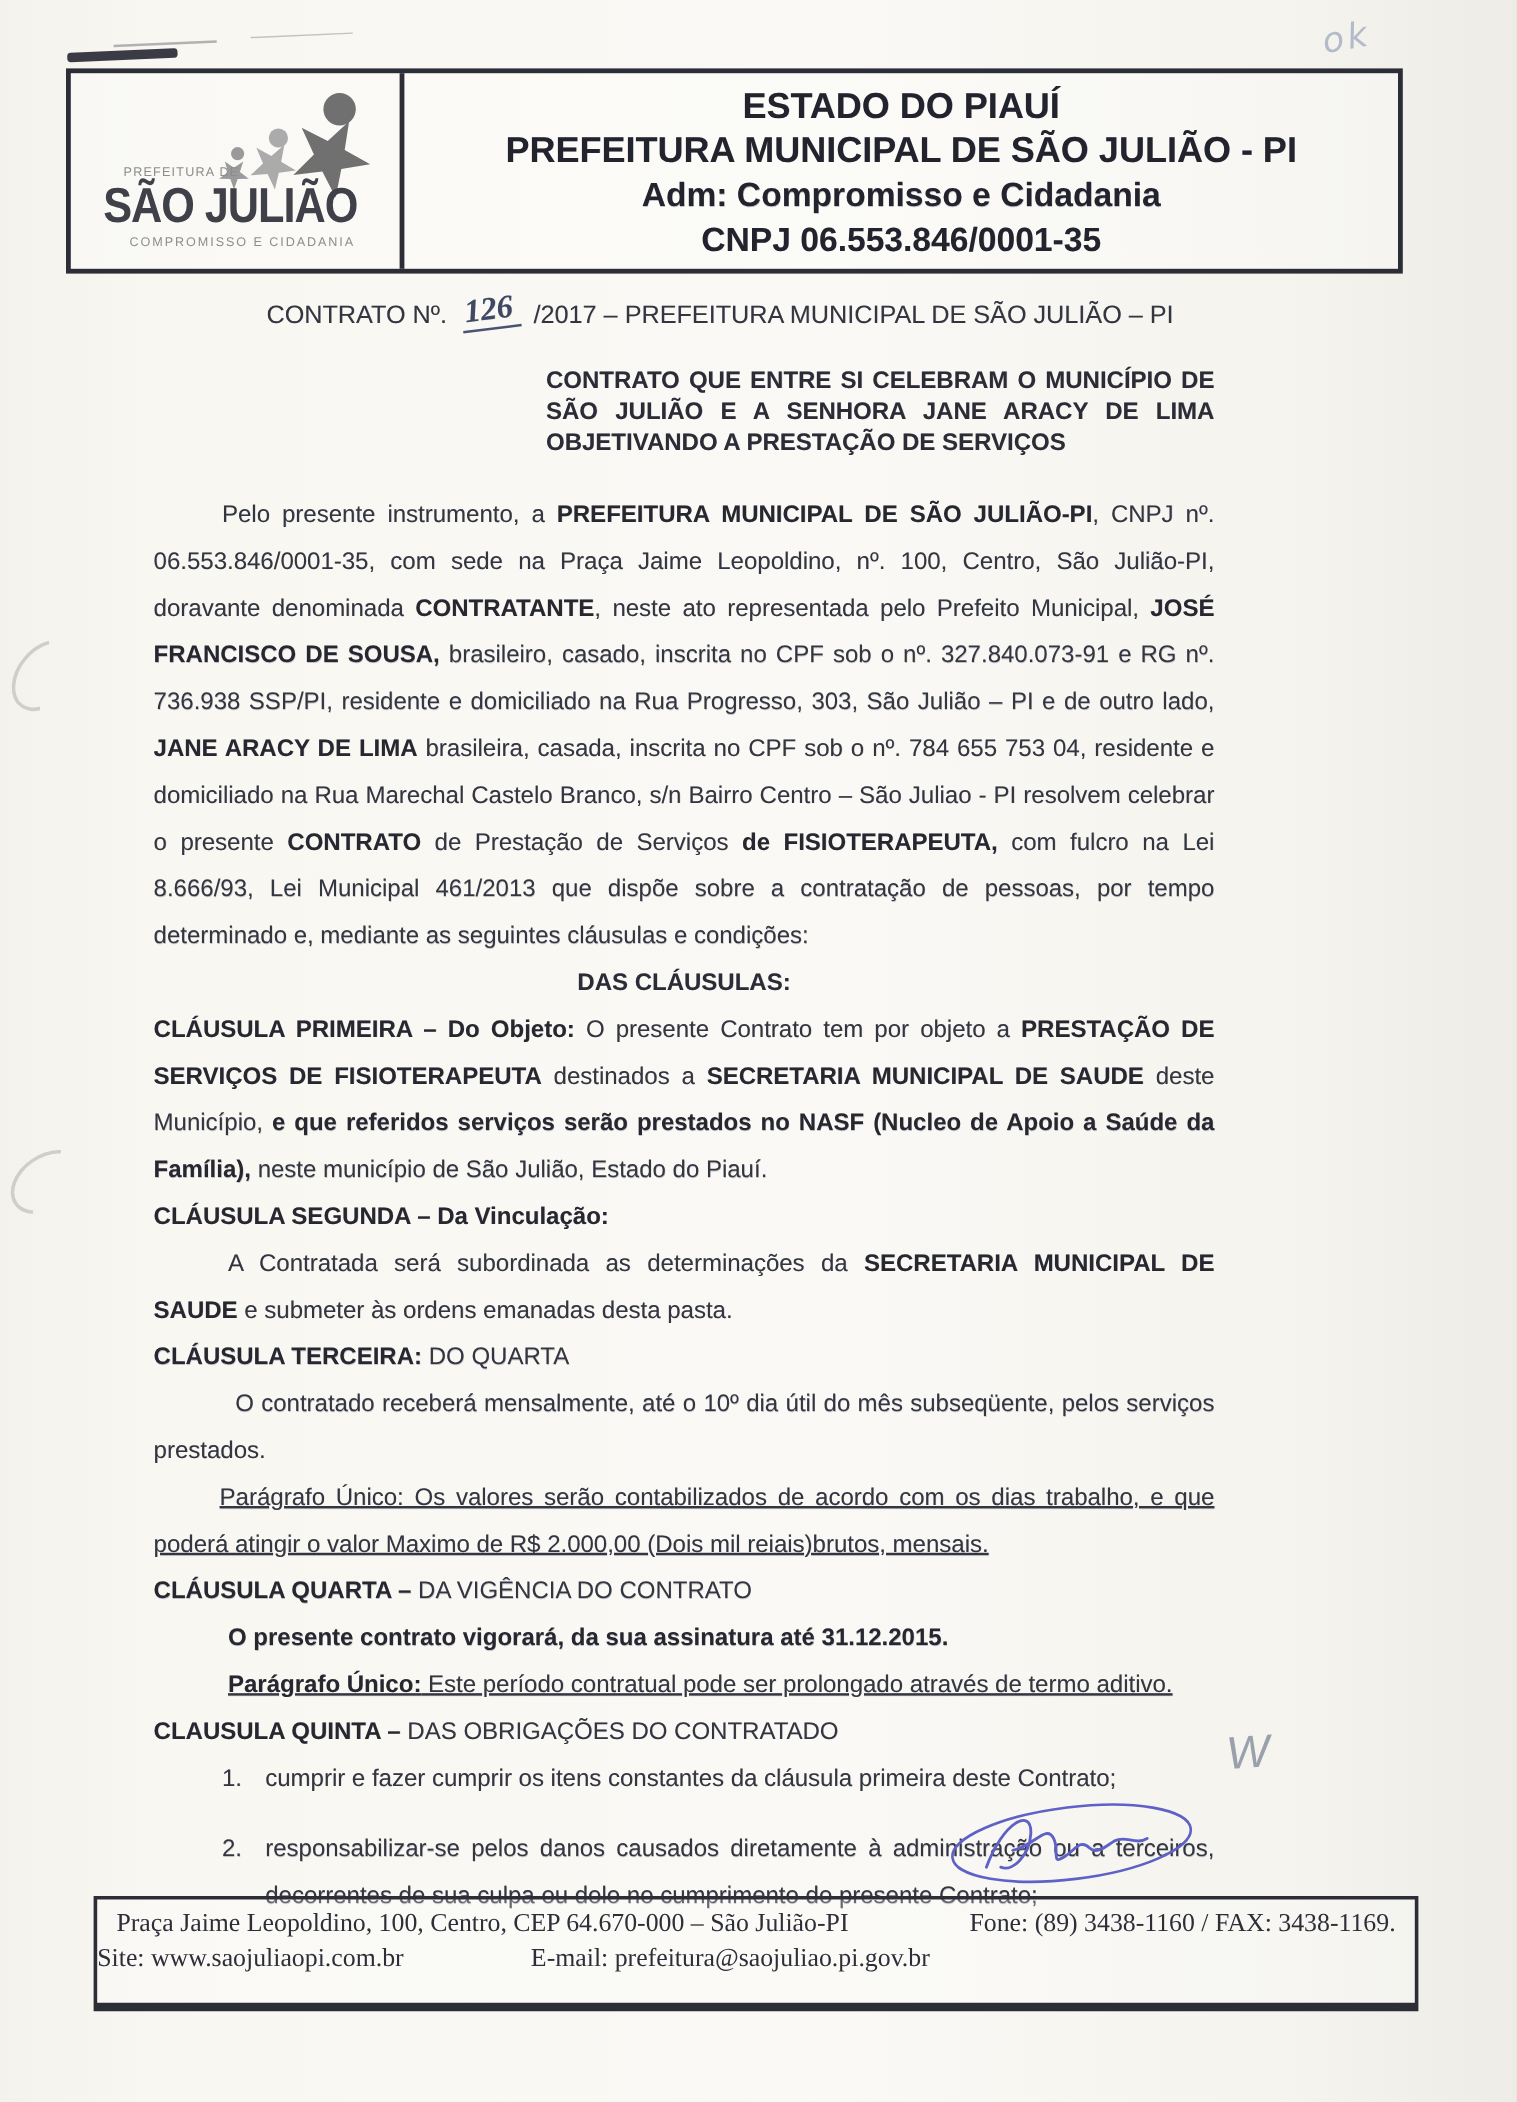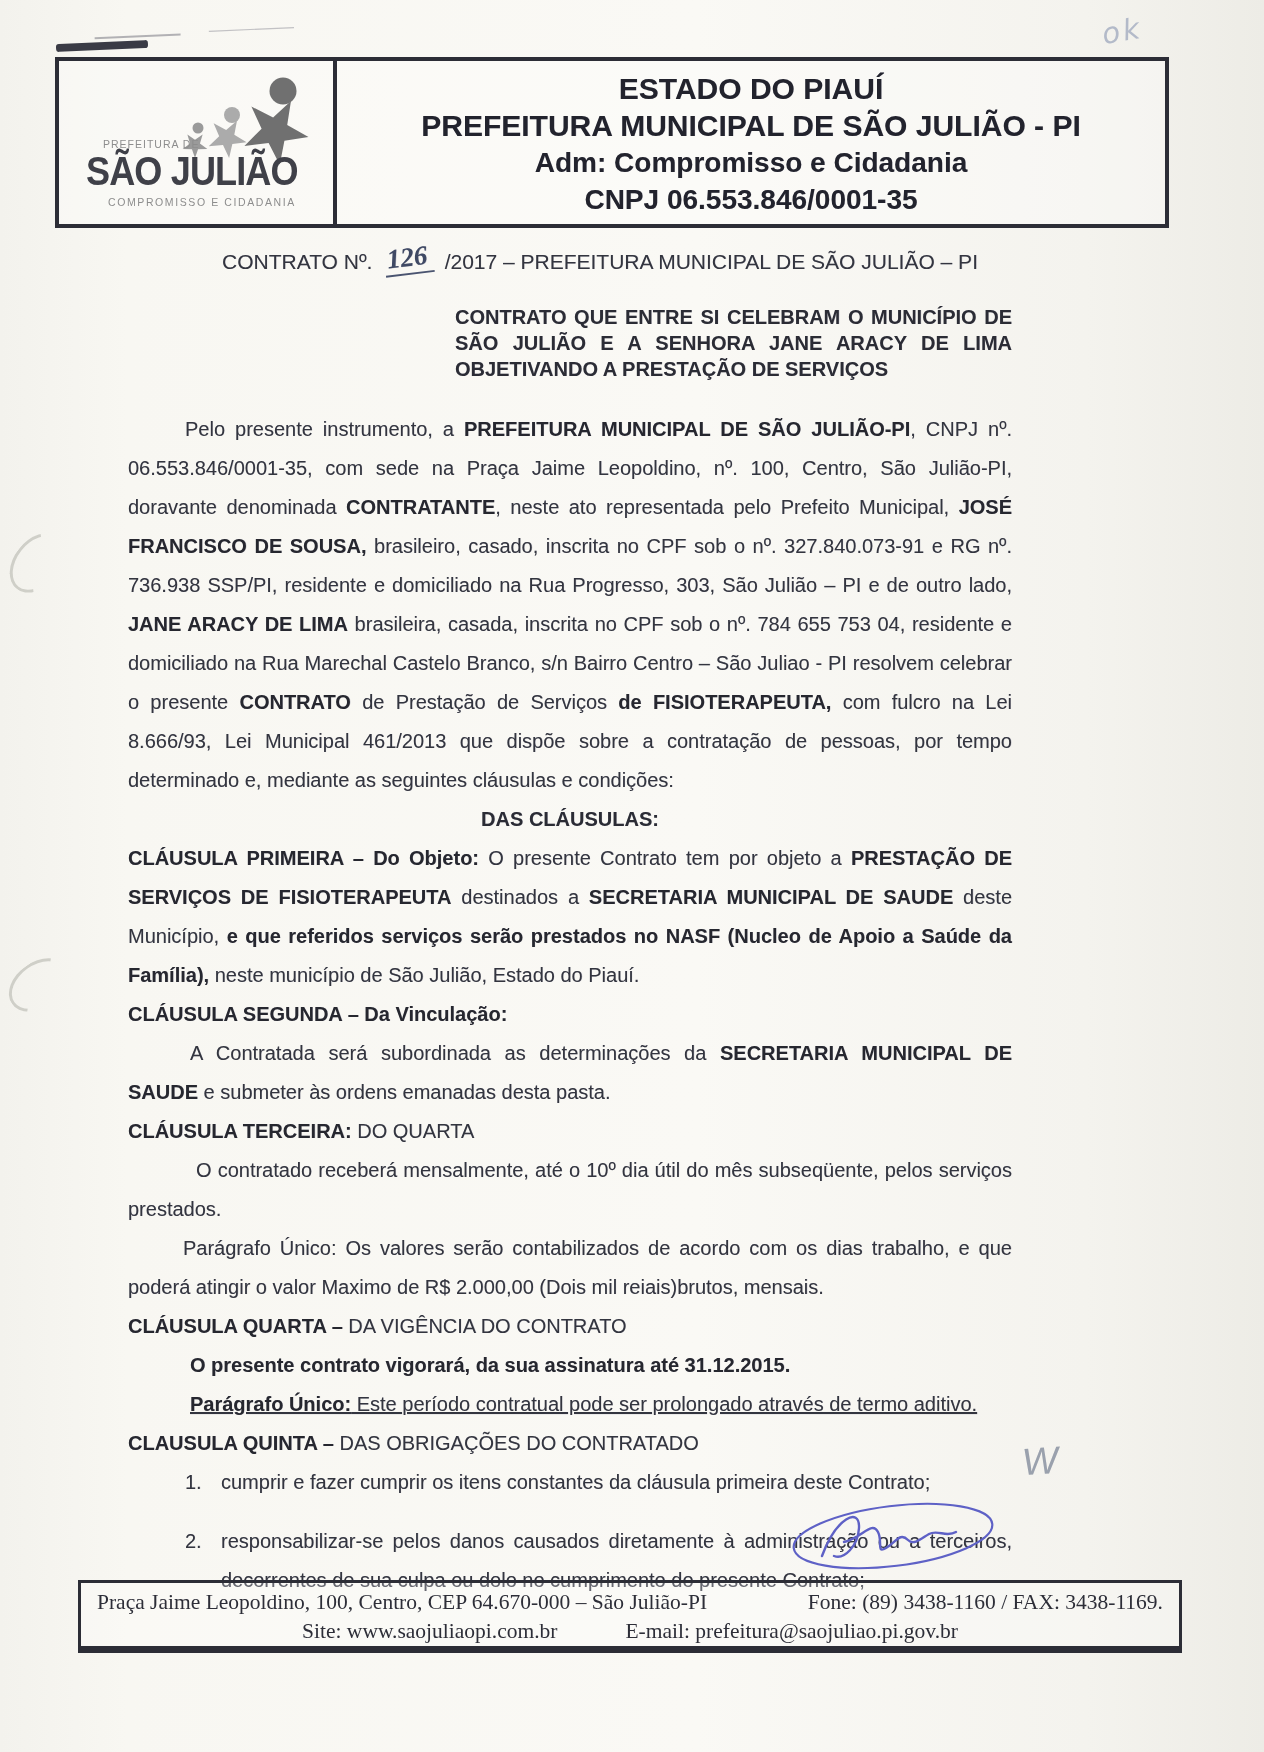--- a/index.html
+++ b/index.html
@@ -43,36 +43,36 @@
 
   
   .doc-body{margin:28px 252px 0 128px;font-size:20px;line-height:39px;text-align:justify;}
   .doc-body p{margin:0;}
   .b{font-weight:bold;color:#26272f;}
   .p-opening{text-indent:57px;}
   .h-das{margin:16px 0;text-align:center;font-weight:bold;color:#2b2c35;}
   .p-c2b{text-indent:62px;margin-bottom:26px;}
   .p-c3h{margin-bottom:6px;}
   .p-c3p1{text-indent:68px;margin-bottom:12px;}
-  .p-c3p2{text-indent:55px;}
+  .p-c3p2{text-indent:55px;text-decoration:underline;}
   .p-c4h{margin-top:6px;}
   .p-c4p1{text-indent:62px;font-weight:bold;color:#26272f;}
   .p-c4p2{text-indent:62px;text-decoration:underline;}
   .p-c5h{margin-top:26px;margin-bottom:24px;}
   .list-item{display:flex;margin:0 0 20px 57px;}
   .list-num{width:36px;flex:none;}
   .list-text{flex:1;text-align:justify;}
 
   
   .signature{position:absolute;left:786px;top:1496px;}
-  .footer-box{position:absolute;left:78px;top:1580px;width:1104px;height:73px;border:3px solid #2c2d36;
+  .footer-box{position:absolute;left:78px;top:1580px;width:1104px;height:96px;border:3px solid #2c2d36;
     border-bottom-width:7px;background:rgba(255,255,255,0.25);
     font-family:"Liberation Serif","DejaVu Serif",serif;font-size:21.5px;color:#2d2e38;}
   .f-row1{display:flex;justify-content:space-between;padding:7px 16px 0 16px;}
-  .f-row2{display:flex;justify-content:center;gap:68px;padding-top:4px;}
+  .f-row2{display:flex;gap:106px;padding-top:4px;}
 </style>
 </head>
 <body>
 
 <div class="page">
 
   <div class="smudge"></div>
   <div class="curve c1"></div>
   <div class="curve c2"></div>
   <div class="ok-mark">ok</div>

